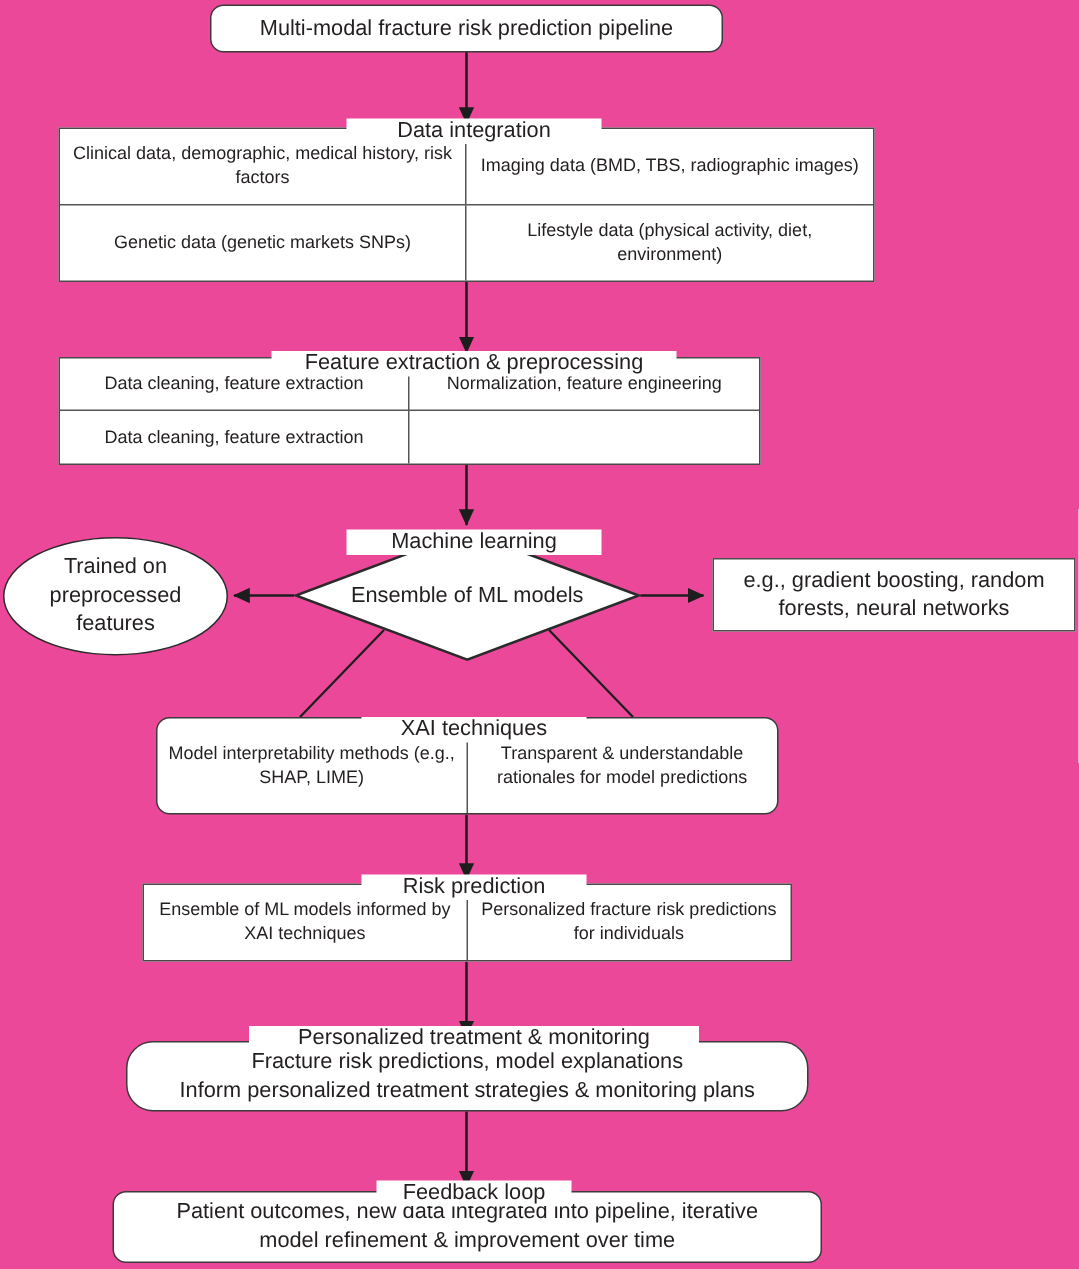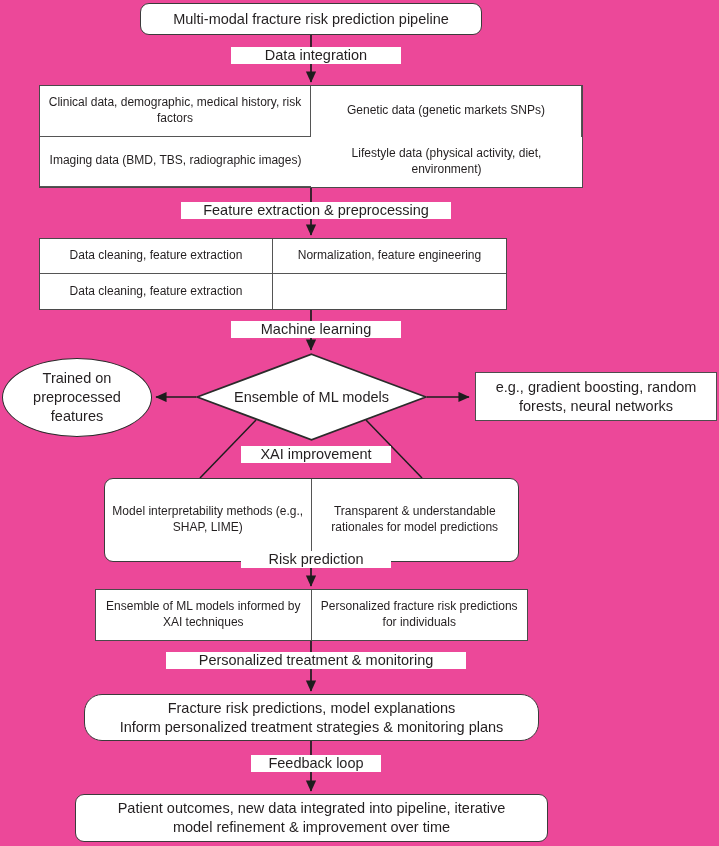--- a/index.html
+++ b/index.html
@@ -123,20 +123,21 @@
   .edge-label {
     position: absolute;
     text-align: center;
     font-size: 14.5px;
     line-height: 1.2;
     color: #231f20;
     background: #ffffff;
     padding: 0 5px;
     white-space: nowrap;
     z-index: 4;
+    margin-top: 32px;
   }
 
   
   #edges {
     position: absolute;
     left: 0;
     top: 0;
     width: 719px;
     height: 846px;
     z-index: 1;
@@ -177,22 +178,22 @@
   <div class="node rounded" style="left:140px; top:3px; width:342px; height:32px;">
     <span>Multi-modal fracture risk prediction pipeline</span>
   </div>
 
   <div class="edge-label" style="left:231px; top:47px; width:160px;">
     <span>Data integration</span>
   </div>
 
   <div class="grid two-by-two" style="left:39px; top:85px; width:544px; height:103px;">
     <div class="cell br bb">Clinical data, demographic, medical history, risk factors</div>
+    <div class="cell bb">Imaging data (BMD, TBS, radiographic images)</div>
     <div class="cell br">Genetic data (genetic markets SNPs)</div>
-    <div class="cell bb">Imaging data (BMD, TBS, radiographic images)</div>
     <div class="cell">Lifestyle data (physical activity, diet, environment)</div>
   </div>
 
   <div class="edge-label" style="left:181px; top:202px; width:260px;">
     <span>Feature extraction &amp; preprocessing</span>
   </div>
 
   <div class="grid two-by-two" style="left:39px; top:238px; width:468px; height:72px;">
     <div class="cell br bb">Data cleaning, feature extraction</div>
     <div class="cell bb">Normalization, feature engineering</div>
@@ -212,24 +213,24 @@
 
   <div class="ellipse" style="left:2px; top:358px; width:150px; height:79px;">
     <span style="padding:0 16px;">Trained on preprocessed features</span>
   </div>
 
   <div class="node plainrect" style="left:475px; top:372px; width:242px; height:49px; padding:0 6px;">
     <span>e.g., gradient boosting, random forests, neural networks</span>
   </div>
 
   <div class="edge-label" style="left:241px; top:446px; width:140px;">
-    <span>XAI improvement</span>
-  </div>
-
-  <div class="splitbox" style="left:104px; top:478px; width:415px; height:84px;">
+    <span>XAI techniques</span>
+  </div>
+
+  <div class="splitbox" style="left:104px; top:478px; width:415px; height:65px;">
     <div class="cell br">Model interpretability methods (e.g., SHAP, LIME)</div>
     <div class="cell">Transparent &amp; understandable rationales for model predictions</div>
   </div>
 
   <div class="edge-label" style="left:241px; top:551px; width:140px;">
     <span>Risk prediction</span>
   </div>
 
   <div class="grid" style="left:95px; top:589px; width:433px; height:52px; grid-template-columns:1fr 1fr; grid-template-rows:1fr;">
     <div class="cell br">Ensemble of ML models informed by XAI techniques</div>

